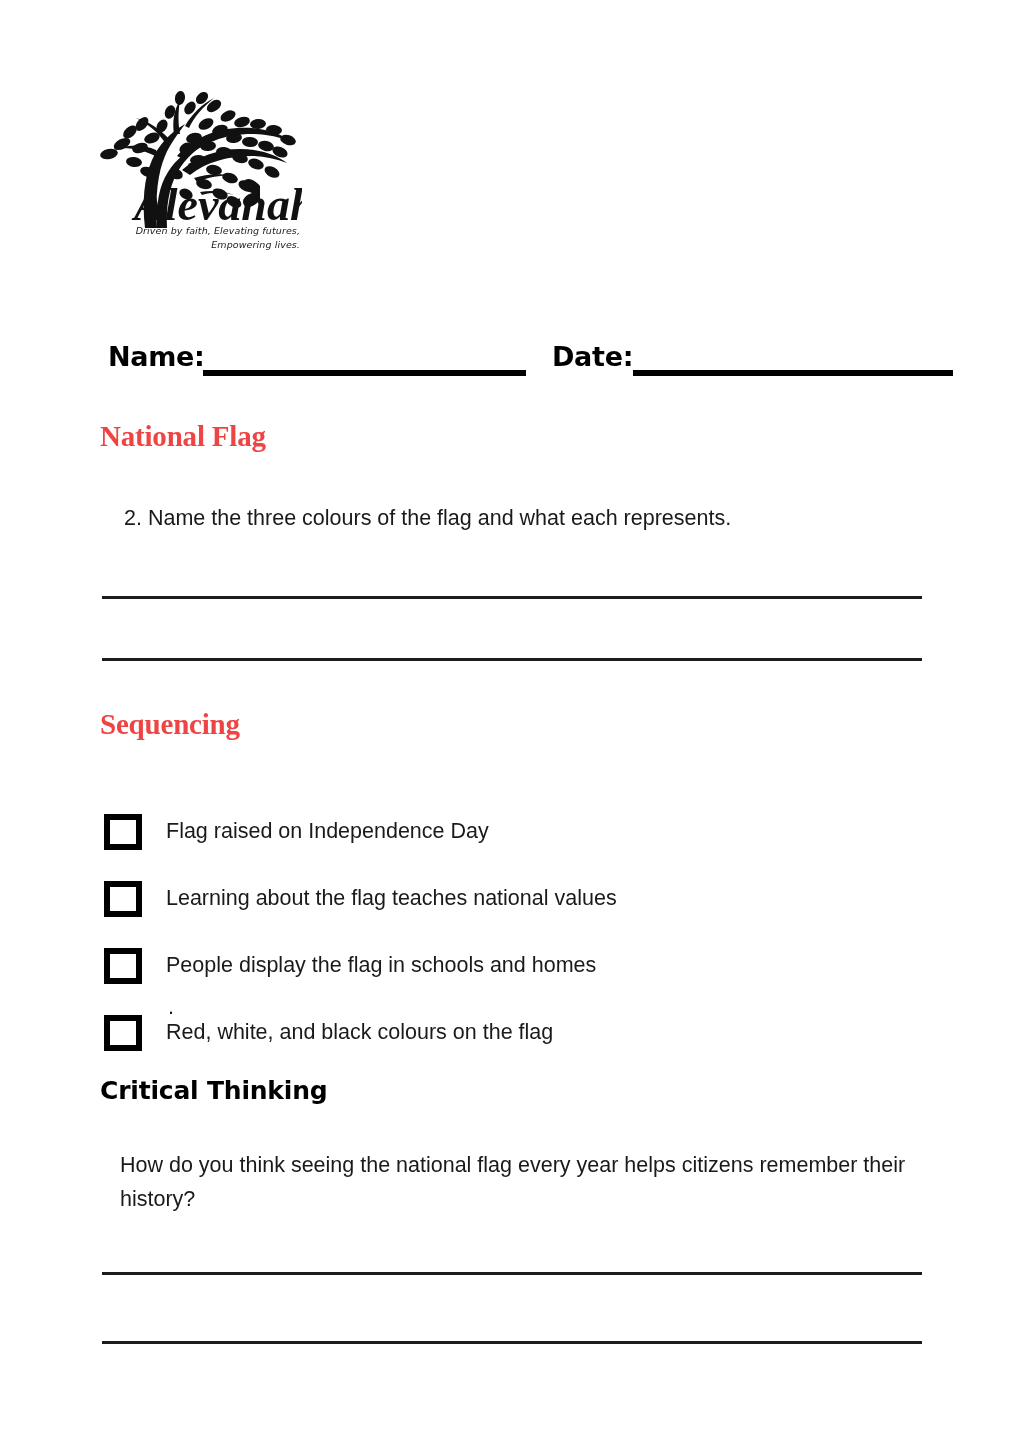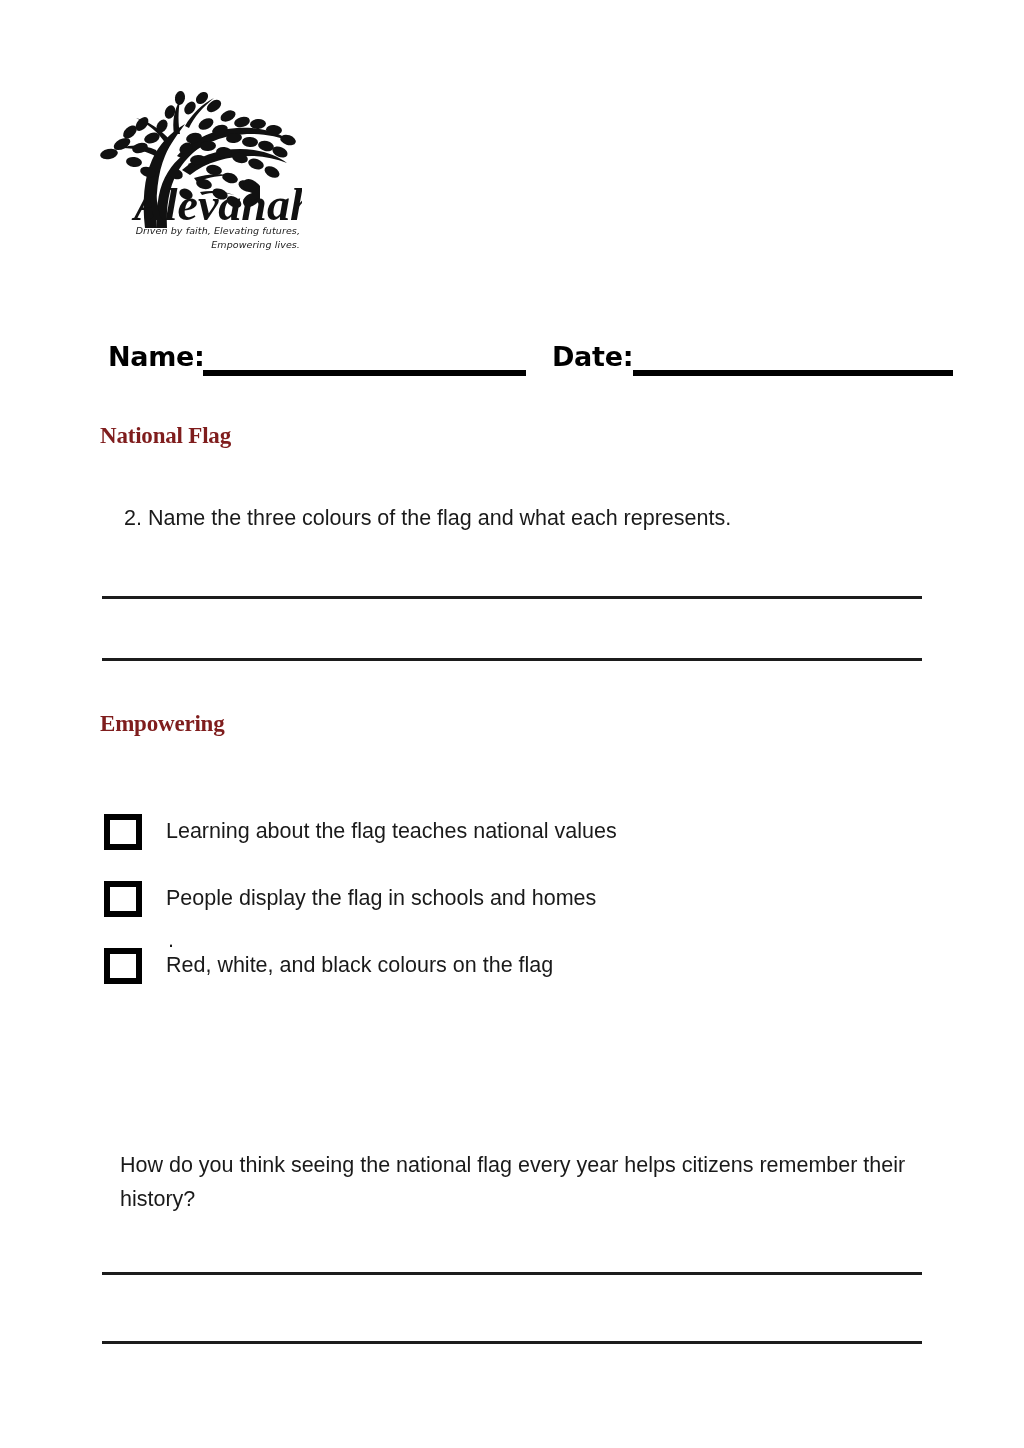--- a/index.html
+++ b/index.html
@@ -72,23 +72,23 @@
     background: #000;
   }
   .nd-rule.name-rule { left: 95px;  top: 28px; width: 323px; }
   .nd-rule.date-rule { left: 525px; top: 28px; width: 320px; }
 
   
   .h-serif {
     position: absolute;
     font-family: "Liberation Serif", serif;
     font-weight: bold;
-    font-size: 23px;
+    font-size: 29px;
     line-height: 36px;
-    color: #7f1d1d;
+    color: #ef4444;
     letter-spacing: -0.2px;
   }
   .h-sans {
     position: absolute;
     font-family: "DejaVu Sans", sans-serif;
     font-weight: bold;
     font-size: 25px;
     line-height: 30px;
     color: #000;
     letter-spacing: -0.2px;
@@ -253,36 +253,41 @@
     <span class="nd-rule date-rule"></span>
   </div>
 
   <div class="h-serif" id="title-national-flag">National Flag</div>
 
   <div class="body-text" id="question-2">2. Name the three colours of the flag and what each represents.</div>
 
   <div class="answer-rule" id="answer-line-1"></div>
   <div class="answer-rule" id="answer-line-2"></div>
 
-  <div class="h-serif" id="heading-sequencing">Empowering</div>
+  <div class="h-serif" id="heading-sequencing">Sequencing</div>
 
   <div class="seq-list">
     <div class="seq-row">
       <span class="checkbox"></span>
+      <span class="seq-text">Flag raised on Independence Day</span>
+    </div>
+    <div class="seq-row">
+      <span class="checkbox"></span>
       <span class="seq-text">Learning about the flag teaches national values</span>
     </div>
     <div class="seq-row">
       <span class="checkbox"></span>
       <span class="seq-text">People display the flag in schools and homes</span>
     </div>
     <div class="seq-row tight">
       <span class="stray-dot">.</span>
       <span class="checkbox"></span>
       <span class="seq-text">Red, white, and black colours on the flag</span>
     </div>
   </div>
 
+  <div class="h-sans" id="heading-critical">Critical Thinking</div>
   <div class="body-text" id="critical-question">How do you think seeing the national flag every year helps citizens remember their history?</div>
 
   <div class="answer-rule" id="answer-line-3"></div>
   <div class="answer-rule" id="answer-line-4"></div>
 
 </div>
 
 </body></html>

